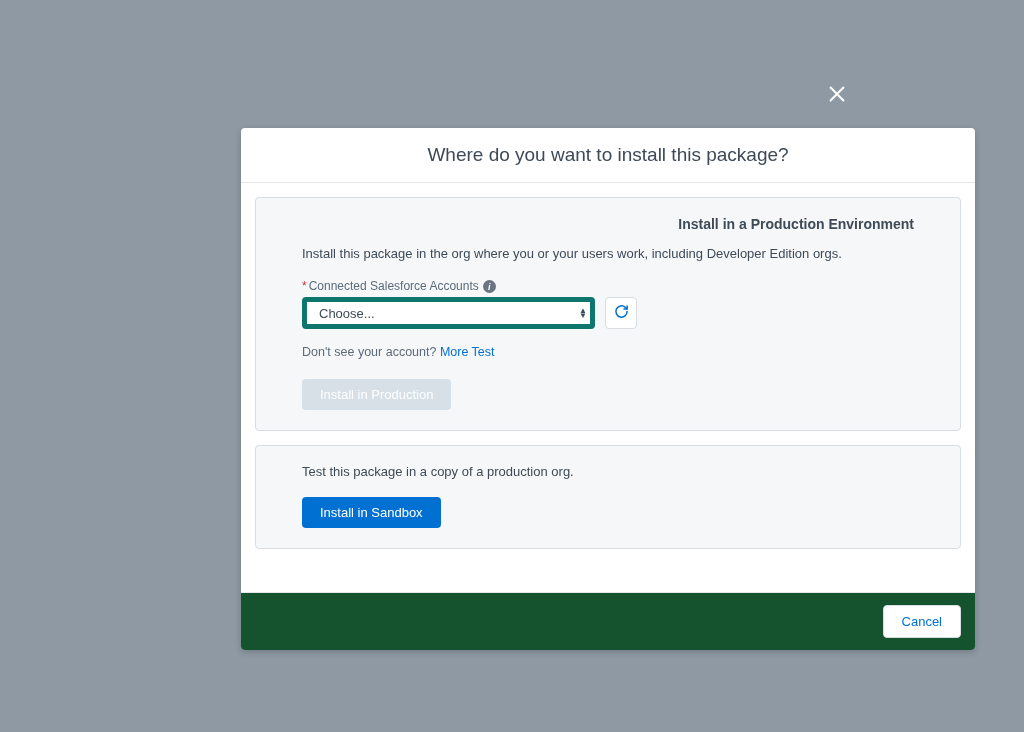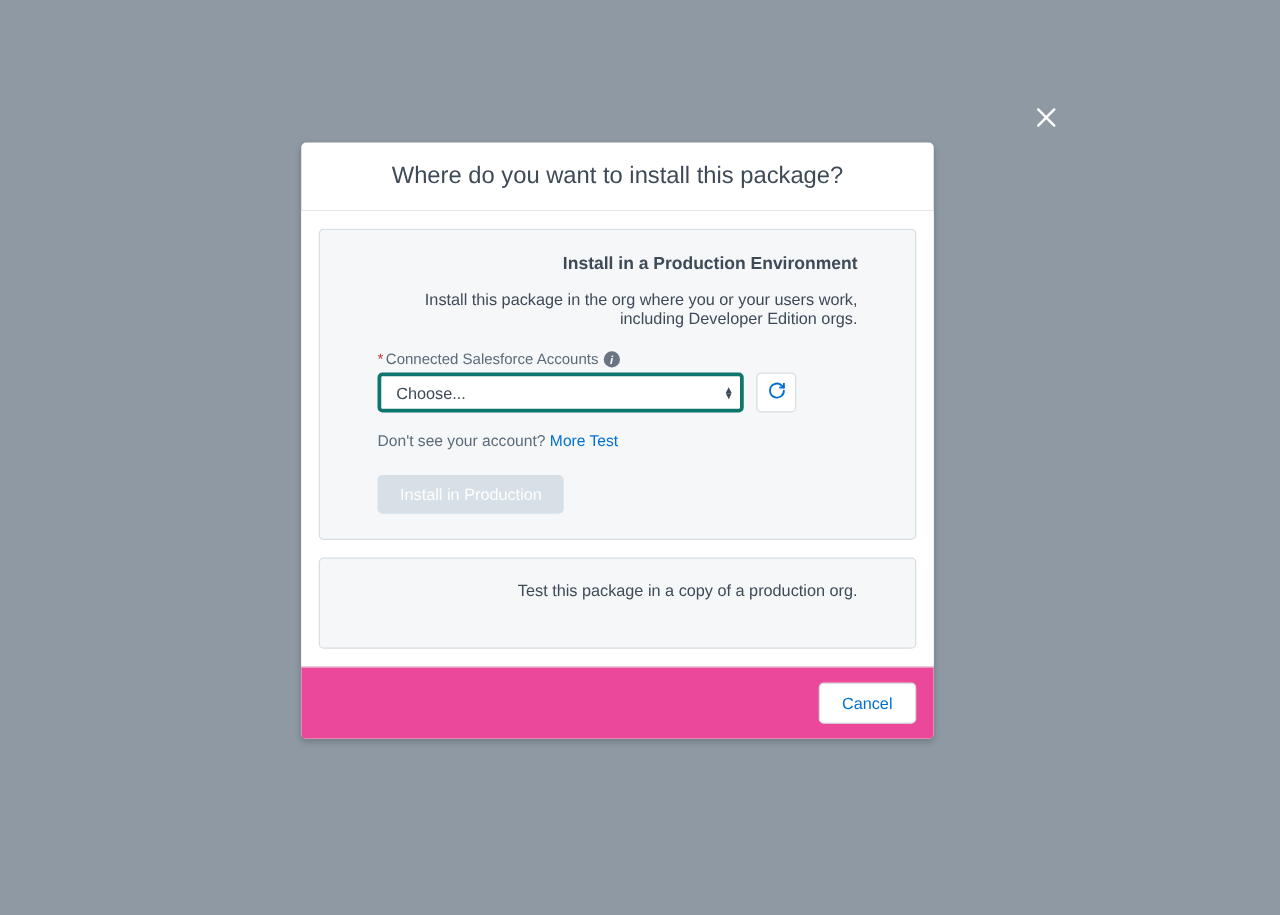--- a/index.html
+++ b/index.html
@@ -16,23 +16,23 @@
     top: 83px;
     right: 176px;
     width: 22px;
     height: 22px;
     cursor: pointer;
     color: #fff;
   }
   .close-x svg { width: 100%; height: 100%; }
   .modal {
     position: absolute;
-    top: 114px;
+    top: 128px;
     left: 241px;
-    width: 506px;
+    width: 734px;
     background: #fff;
     border-radius: 4px;
     box-shadow: 0 2px 6px rgba(0,0,0,0.2);
     overflow: hidden;
   }
   .modal-header {
     padding: 16px 20px;
     text-align: center;
     border-bottom: 1px solid #e5e8eb;
   }
@@ -54,21 +54,21 @@
   }
   .panel:last-child { margin-bottom: 0; }
   .panel-title {
     text-align: right;
     font-size: 14px;
     font-weight: 700;
     color: #3e4a57;
     margin-bottom: 14px;
   }
   .panel-desc {
-    text-align: right;
+    text-align: left;
     font-size: 13px;
     color: #3e4a57;
     margin-bottom: 18px;
   }
   .field-label {
     font-size: 12px;
     color: #5c6b7a;
     margin-bottom: 4px;
     display: flex;
     align-items: flex-end;
@@ -97,21 +97,21 @@
     align-items: stretch;
     margin-bottom: 16px;
   }
   .select-wrap {
     position: relative;
     width: 293px;
   }
   .select-input {
     width: 100%;
     height: 32px;
-    border: 3px solid #0f766e;
+    border: 5px solid #0f766e;
     border-radius: 4px;
     background: #fff;
     padding: 0 28px 0 12px;
     font-size: 13px;
     color: #3e4a57;
     appearance: none;
     cursor: pointer;
   }
   .select-arrows {
     position: absolute;
@@ -167,21 +167,22 @@
     color: #fff;
   }
   .panel-sandbox .panel-desc {
     margin-bottom: 18px;
   }
   .modal-footer {
     border-top: 1px solid #e5e8eb;
     padding: 12px 14px;
     display: flex;
     justify-content: flex-end;
-    background: #ec4899;
+    background: #14532d;
+    margin-top: 29px;
   }
   .btn-outline {
     background: #fff;
     border: 1px solid #d8dde1;
     color: #0070d2;
   }
 </style>
 </head>
 <body>
 
@@ -230,20 +231,23 @@
         <span>Don't see your account? </span><a class="helper-link">More Test</a>
       </div>
 
       <div class="btn-center">
         <button class="btn btn-disabled" disabled="">Install in Production</button>
       </div>
     </div>
 
     <div class="panel panel-sandbox">
       <div class="panel-desc">Test this package in a copy of a production org.</div>
+      <div class="btn-center">
+        <button class="btn btn-primary">Install in Sandbox</button>
+      </div>
     </div>
 
   </div>
 
   <div class="modal-footer">
     <button class="btn btn-outline">Cancel</button>
   </div>
 </div>
 
 </body></html>

